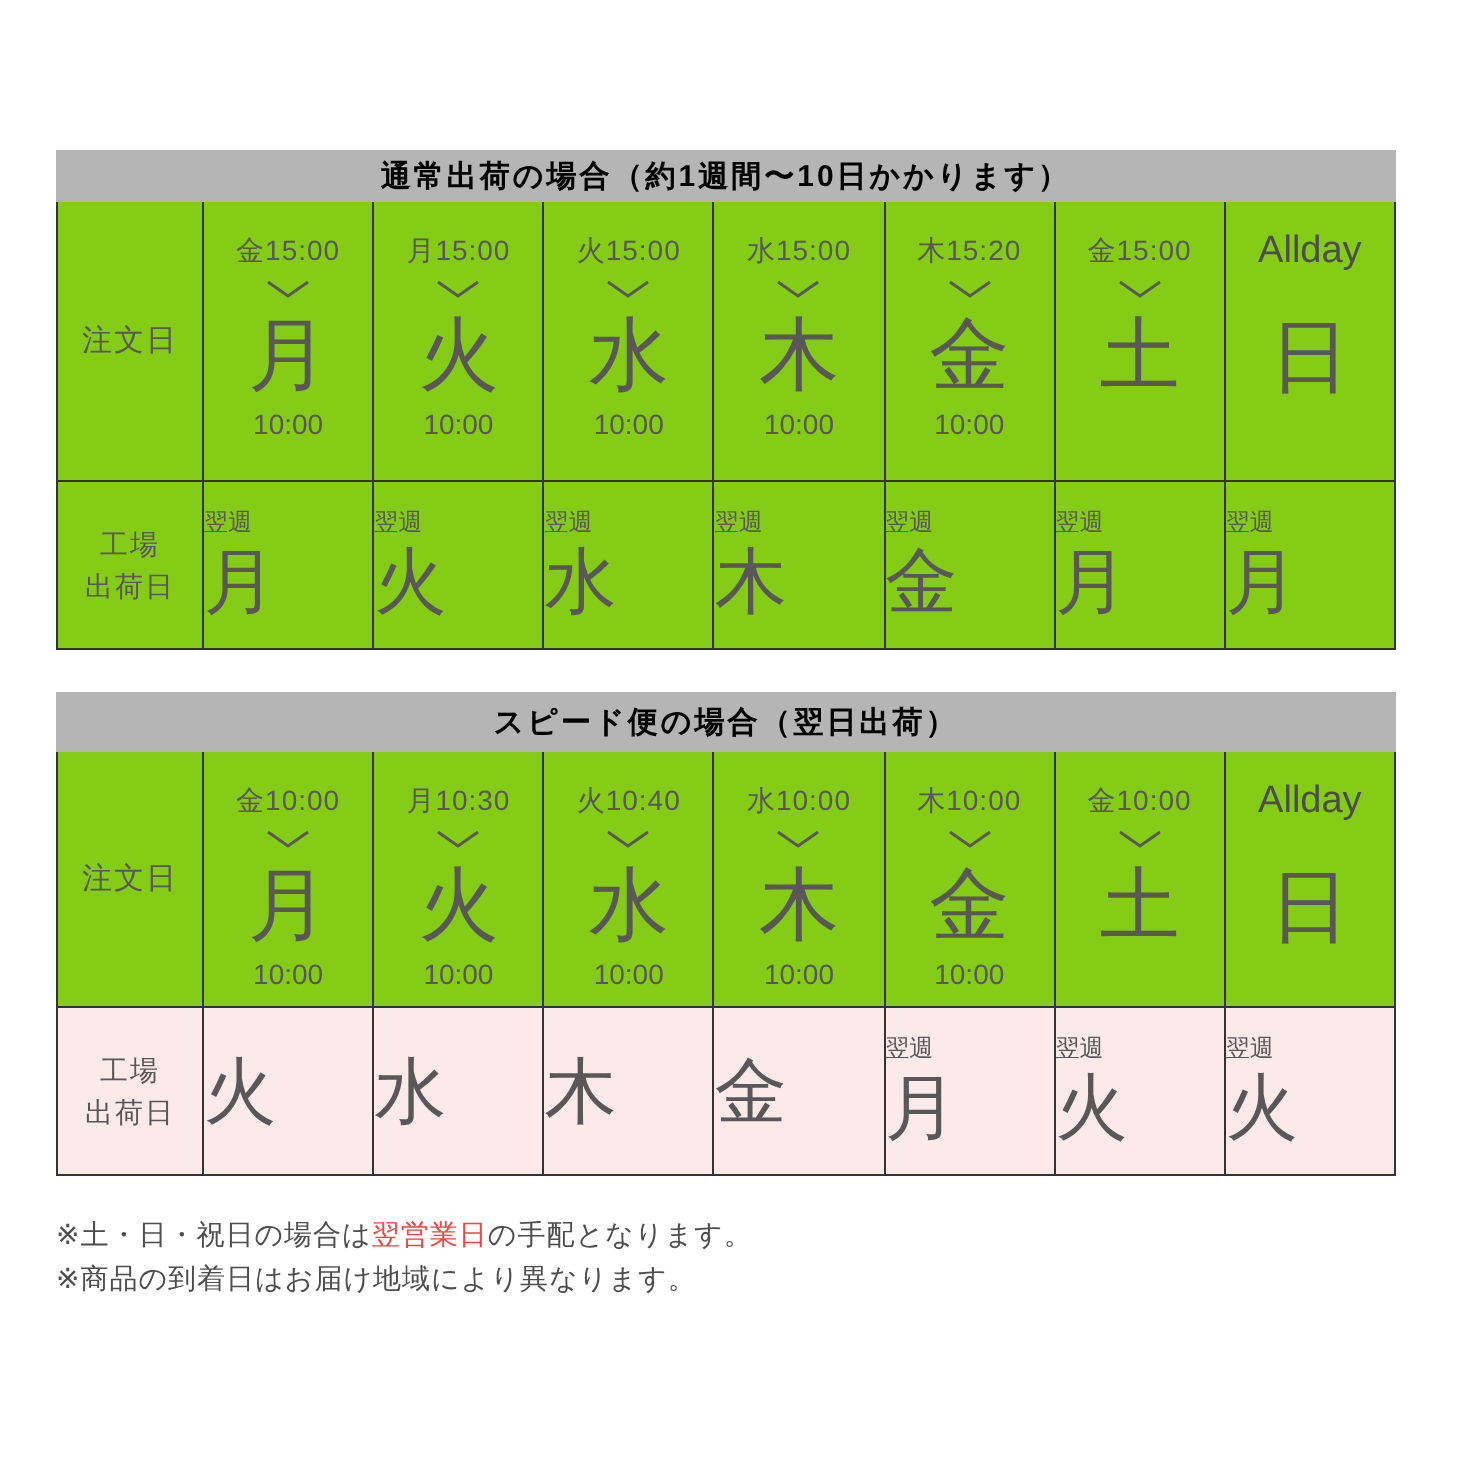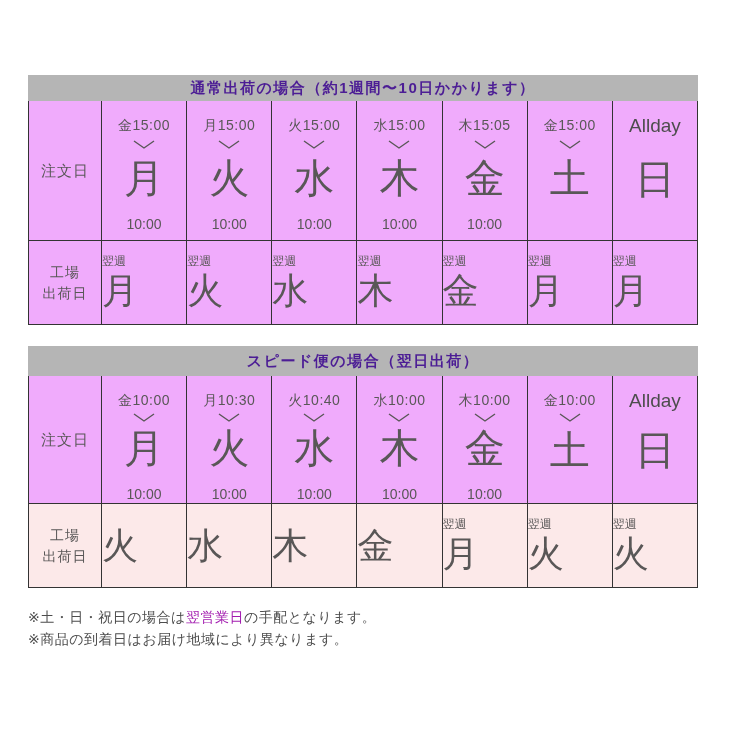--- a/index.html
+++ b/index.html
@@ -6,66 +6,66 @@
   html,body { background:#ffffff; }
   body {
     width:730px; height:730px;
     font-family:"Liberation Sans","DejaVu Sans",sans-serif;
     color:#595757;
     position:relative;
   }
   .content { position:absolute; left:28px; top:75px; width:670px; }
 
   .thead {
-    background:#b5b5b5; color:#4c1d95;
+    background:#b5b5b5; color:#000000;
     font-size:15px; font-weight:bold; letter-spacing:1.5px;
     display:flex; align-items:center; justify-content:center;
     height:26px;
   }
   .thead.tall { height:30px; }
 
   .tgrid {
     display:grid;
     grid-template-columns:73px repeat(7,1fr);
     border-left:1px solid #333333;
   }
-  .cell { border-right:1px solid #333333; border-bottom:1px solid #333333; background:#f0abfc; }
+  .cell { border-right:1px solid #333333; border-bottom:1px solid #333333; background:#84cc16; }
   .cell.pink { background:#fce9e9; }
 
   .lcell {
     display:flex; align-items:center; justify-content:center;
     text-align:center; font-size:15px; line-height:1.45; letter-spacing:1px;
   }
   .lcell .two { font-size:14px; }
 
   .ocell {
     display:flex; flex-direction:column; align-items:center;
     padding-top:14px;
   }
   .r1a .cell { height:140px; }
   .r1b .cell { height:128px; }
   .r2 .cell  { height:84px; }
 
   .otop  { font-size:14px; height:21px; line-height:21px; letter-spacing:0.5px; }
   .otop.allday { font-size:19px; height:22px; line-height:22px; letter-spacing:0; color:#4d4d4d; }
   .ochev { height:17px; display:flex; align-items:center; justify-content:center; }
   .oday  { font-size:40px; height:50px; line-height:50px; }
-  .otime { font-size:14px; height:20px; line-height:18px;margin-top:12px; }
+  .otime { font-size:14px; height:20px; line-height:18px; }
 
   .scell {
     display:flex; flex-direction:column; align-items:flex-start; justify-content:center;
   }
   .sweek { font-size:12px; line-height:16px; }
   .sday  { font-size:36px; line-height:44px; }
 
   .gap { height:21px; }
 
   .notes { margin-top:18px; }
   .note  { font-size:14px; color:#4d4d4d; line-height:22px; letter-spacing:0.5px; }
-  .hl    { color:#a21caf; }
+  .hl    { color:#ef4444; }
 </style>
 </head>
 <body>
 
 <div class="content">
 
   <div>
     <div class="thead">通常出荷の場合（約1週間〜10日かかります）</div>
     <div class="tgrid r1a">
       <div class="cell lcell">注文日</div>
@@ -104,21 +104,21 @@
         <div class="otop">水15:00</div>
         <div class="ochev">
             <svg width="26" height="11" viewBox="0 0 26 11">
               <polyline points="3,2 13,9 23,2" fill="none" stroke="#595757" stroke-width="1.4"></polyline>
             </svg>
           </div>
         <div class="oday">木</div>
         <div class="otime">10:00</div>
       </div>
       <div class="cell ocell">
-        <div class="otop">木15:05</div>
+        <div class="otop">木15:20</div>
         <div class="ochev">
             <svg width="26" height="11" viewBox="0 0 26 11">
               <polyline points="3,2 13,9 23,2" fill="none" stroke="#595757" stroke-width="1.4"></polyline>
             </svg>
           </div>
         <div class="oday">金</div>
         <div class="otime">10:00</div>
       </div>
       <div class="cell ocell">
         <div class="otop">金15:00</div>

